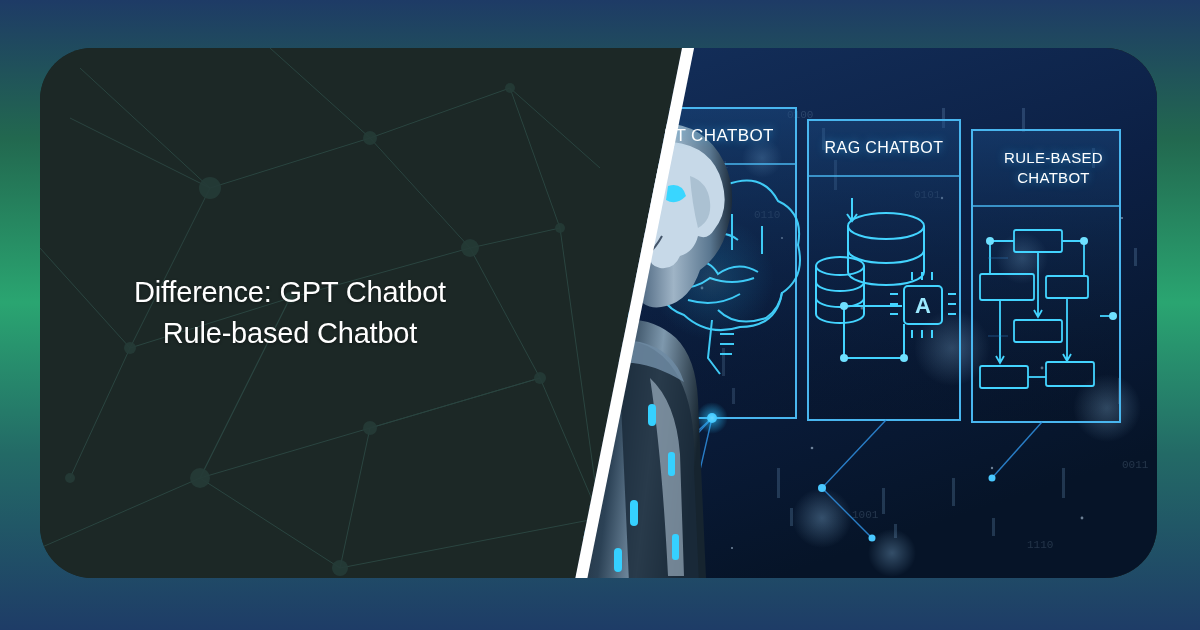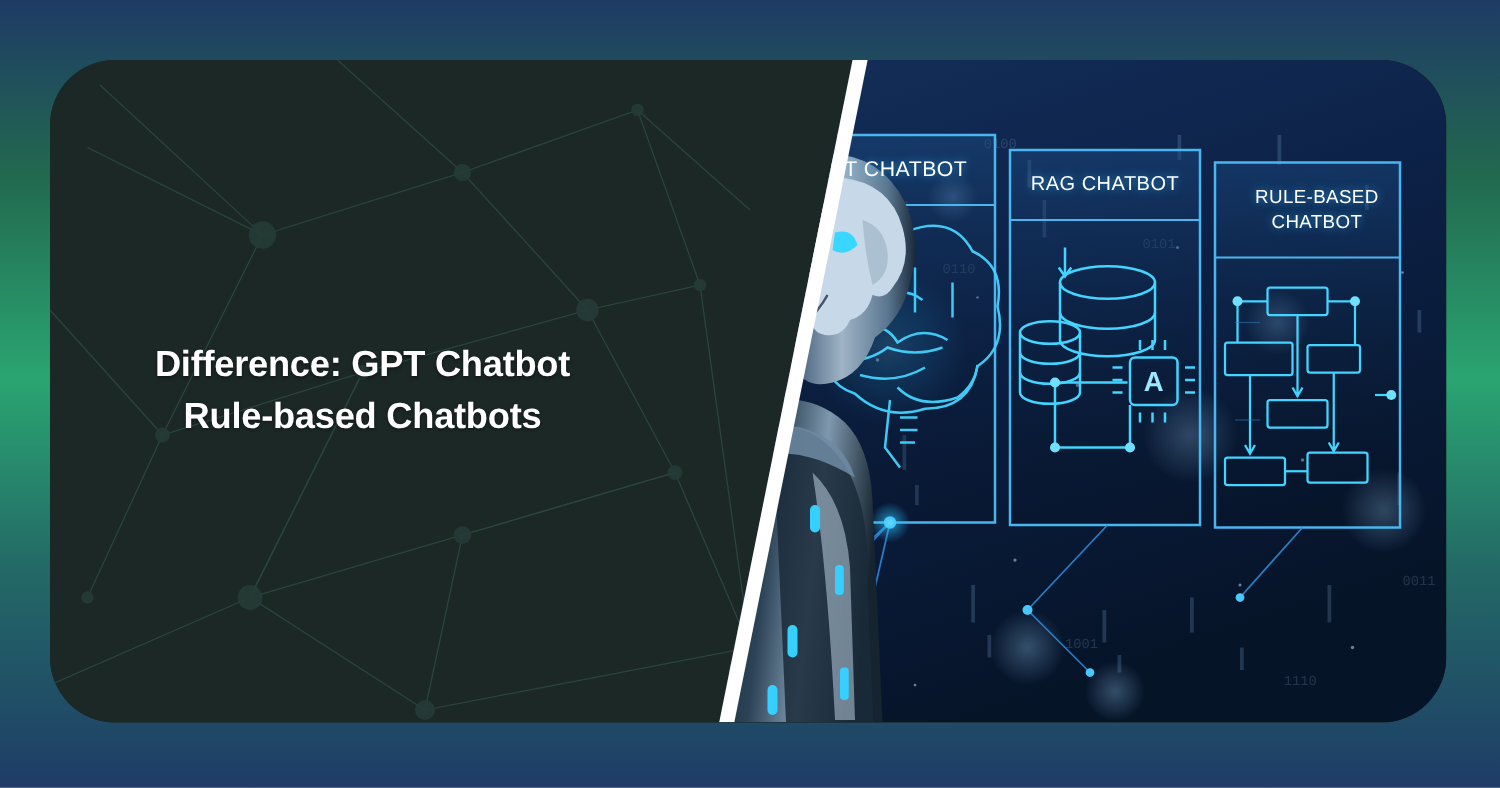--- a/index.html
+++ b/index.html
@@ -63,21 +63,21 @@
     position:absolute;
     left:40px; top:48px;
     width:500px; height:530px;
     display:flex; align-items:center; justify-content:center;
     z-index:10;
     pointer-events:none;
   }
   .title {
     color:#ffffff;
     font-size:29px;
-    font-weight:bold;
+    font-weight:normal;
     line-height:1.42;
     text-align:center;
     letter-spacing:-0.2px;
     text-shadow:0 1px 3px rgba(0,0,0,.45);
     padding:0 18px;
   }
   .title .l { display:block; white-space:nowrap; }
 </style>
 </head>
 <body>
@@ -383,15 +383,15 @@
       </div>
     </div>
   </div>
 
   <div class="diag-edge"></div>
 </div>
 
 <div class="title-block">
   <h1 class="title">
     <span class="l">Difference: GPT Chatbot</span>
-    <span class="l">Rule-based Chatbots</span>
+    <span class="l">Rule-based Chatbot</span>
   </h1>
 </div>
 
 </body></html>

